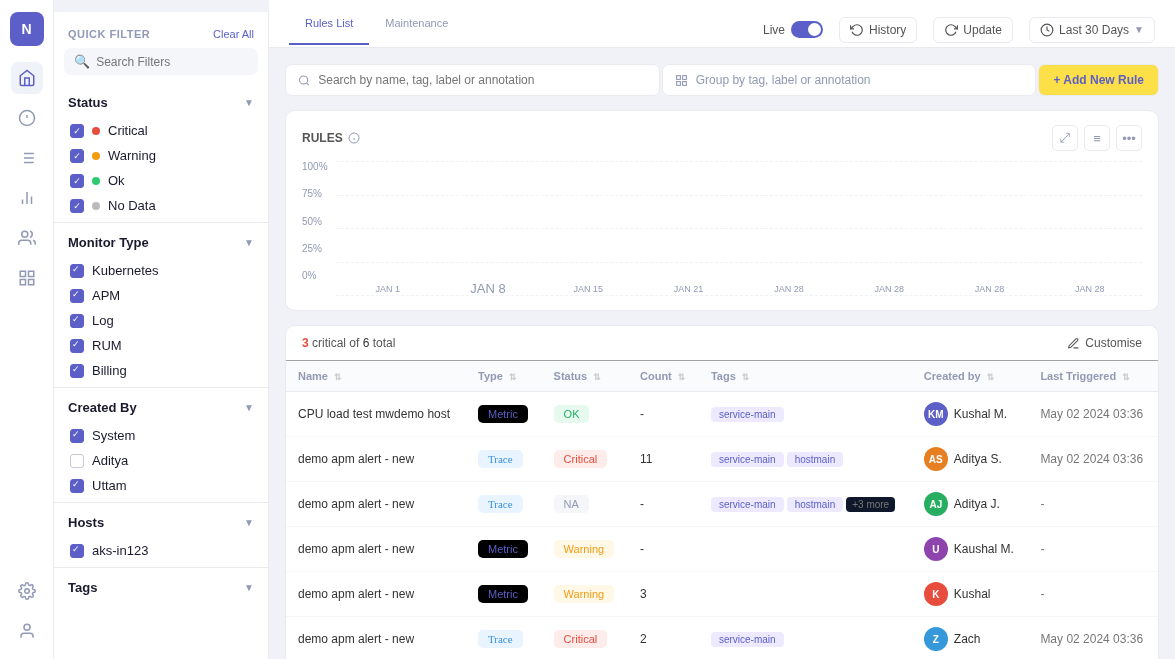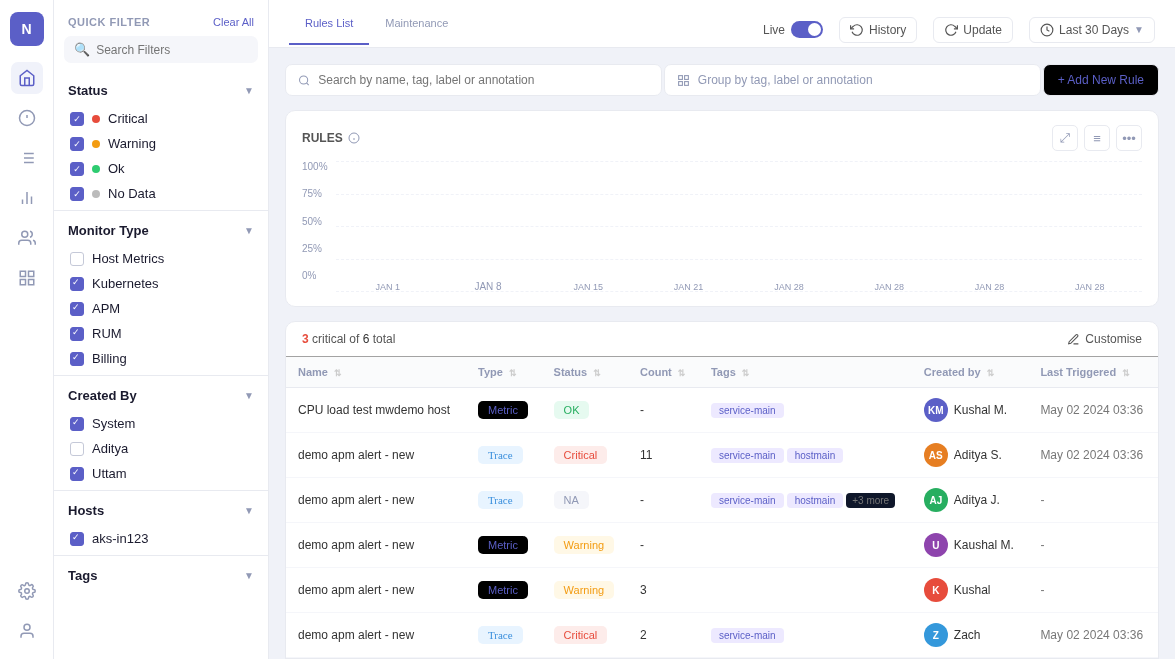--- a/index.html
+++ b/index.html
@@ -7,21 +7,21 @@
 
     
     .left-nav { width: 54px; background: #fff; display: flex; flex-direction: column; align-items: center; padding: 12px 0; gap: 8px; border-right: 1px solid #e8eaf0; }
     .nav-logo { width: 34px; height: 34px; background: #5b5fc7; border-radius: 8px; display: flex; align-items: center; justify-content: center; margin-bottom: 8px; }
     .nav-logo span { color: #fff; font-weight: 700; font-size: 14px; }
     .nav-icon { width: 32px; height: 32px; border-radius: 7px; display: flex; align-items: center; justify-content: center; cursor: pointer; color: #9199b5; }
     .nav-icon:hover, .nav-icon.active { background: #f0f2fa; color: #5b5fc7; }
     .nav-icon svg { width: 18px; height: 18px; }
 
     
-    .sidebar { width: 215px; background: #fff; border-right: 1px solid #e8eaf0; overflow-y: auto; padding: 12px 0; }
+    .sidebar { width: 215px; background: #fff; border-right: 1px solid #e8eaf0; overflow-y: auto; padding: 12px 0; margin-top: 12px; }
     .sidebar-header { display: flex; justify-content: space-between; align-items: center; padding: 4px 14px 8px; }
     .sidebar-title { font-size: 11px; font-weight: 600; color: #9199b5; text-transform: uppercase; letter-spacing: 0.5px; }
     .clear-all { color: #5b5fc7; font-size: 11px; cursor: pointer; }
     .search-box { margin: 0 10px 12px; display: flex; align-items: center; gap: 6px; background: #f5f6fa; border-radius: 7px; padding: 6px 10px; }
     .search-box input { border: none; background: transparent; outline: none; font-size: 12px; color: #555; width: 100%; }
     .search-icon-sm { color: #9199b5; font-size: 13px; }
 
     .filter-section { margin-bottom: 4px; }
     .filter-section-header { display: flex; justify-content: space-between; align-items: center; padding: 8px 14px; cursor: pointer; }
     .filter-section-header span { font-size: 13px; font-weight: 600; color: #1a1a2e; }
@@ -55,21 +55,21 @@
 
     
     .content { flex: 1; overflow-y: auto; padding: 16px; }
 
     
     .search-group-bar { display: flex; gap: 2px; margin-bottom: 14px; }
     .search-input-wrap { flex: 1; display: flex; align-items: center; gap: 8px; background: #fff; border: 1px solid #e8eaf0; border-radius: 7px; padding: 8px 12px; }
     .search-input-wrap input { border: none; outline: none; font-size: 12px; color: #555; width: 100%; background: transparent; }
     .group-input-wrap { flex: 1; display: flex; align-items: center; gap: 8px; background: #fff; border: 1px solid #e8eaf0; border-radius: 7px; padding: 8px 12px; }
     .group-input-wrap span { font-size: 12px; color: #9199b5; }
-    .add-rule-btn { display: flex; align-items: center; gap: 5px; background: #000000; border: 1px solid #e8eaf0; border-radius: 7px; padding: 8px 14px; font-size: 12px; color: #5b5fc7; cursor: pointer; white-space: nowrap; font-weight: 400; }
+    .add-rule-btn { display: flex; align-items: center; gap: 5px; background: #fde047; border: 1px solid #e8eaf0; border-radius: 7px; padding: 8px 14px; font-size: 12px; color: #5b5fc7; cursor: pointer; white-space: nowrap; font-weight: 700; }
 
     
     .chart-section { background: #fff; border-radius: 10px; border: 1px solid #e8eaf0; padding: 14px 16px; margin-bottom: 14px; }
     .chart-header { display: flex; justify-content: space-between; align-items: center; margin-bottom: 10px; }
     .chart-title { font-size: 12px; font-weight: 600; color: #555; display: flex; align-items: center; gap: 5px; }
     .chart-actions { display: flex; gap: 6px; }
     .chart-action-btn { width: 26px; height: 26px; border-radius: 5px; border: 1px solid #e8eaf0; background: #fff; display: flex; align-items: center; justify-content: center; cursor: pointer; color: #9199b5; font-size: 13px; }
     .y-axis { display: flex; flex-direction: column; justify-content: space-between; padding-right: 8px; height: 120px; }
     .y-label { font-size: 10px; color: #9199b5; }
     .grid-lines { position: absolute; top: 0; left: 0; right: 0; bottom: 0; display: flex; flex-direction: column; justify-content: space-between; pointer-events: none; }
@@ -217,30 +217,30 @@
   </div>
 
   <div class="divider"></div>
 
   <div class="filter-section">
     <div class="filter-section-header">
       <span>Monitor Type</span>
       <span class="chevron">▼</span>
     </div>
     <div class="filter-item">
-      <div class="monitor-checkbox"></div>
-      <span>Host Metrics</span>
-    </div>
-    <div class="filter-item">
       <div class="monitor-checkbox checked"></div>
       <span>Kubernetes</span>
     </div>
     <div class="filter-item">
       <div class="monitor-checkbox checked"></div>
       <span>APM</span>
+    </div>
+    <div class="filter-item">
+      <div class="monitor-checkbox checked"></div>
+      <span>Log</span>
     </div>
     <div class="filter-item">
       <div class="monitor-checkbox checked"></div>
       <span>RUM</span>
     </div>
     <div class="filter-item">
       <div class="monitor-checkbox checked"></div>
       <span>Billing</span>
     </div>
   </div>
@@ -406,21 +406,21 @@
               </div>
               <div style="flex: 1 1 0%; display: flex; flex-direction: column; align-items: center;">
                 <div style="width: 28px; background: rgb(91, 95, 199); border-radius: 3px 3px 0px 0px; height: 12%;"></div>
               </div>
             </div>
           <div style="display:flex;gap:4px;padding:0 4px;margin-top:10px;" id="bar-labels-row">
           <div style="flex: 1 1 0%; display: flex; align-items: center; justify-content: center;">
                 <span style="font-size: 9px; color: rgb(145, 153, 181); white-space: nowrap;">JAN 1</span>
               </div>
               <div style="flex: 1 1 0%; display: flex; align-items: center; justify-content: center;">
-                <span style="font-size: 10px; color: rgb(145, 153, 181); white-space: nowrap;">JAN 8</span>
+                <span style="font-size: 13px; color: rgb(145, 153, 181); white-space: nowrap;">JAN 8</span>
               </div>
               <div style="flex: 1 1 0%; display: flex; align-items: center; justify-content: center;">
                 <span style="font-size: 9px; color: rgb(145, 153, 181); white-space: nowrap;">JAN 15</span>
               </div>
               <div style="flex: 1 1 0%; display: flex; align-items: center; justify-content: center;">
                 <span style="font-size: 9px; color: rgb(145, 153, 181); white-space: nowrap;">JAN 21</span>
               </div>
               <div style="flex: 1 1 0%; display: flex; align-items: center; justify-content: center;">
                 <span style="font-size: 9px; color: rgb(145, 153, 181); white-space: nowrap;">JAN 28</span>
               </div>

